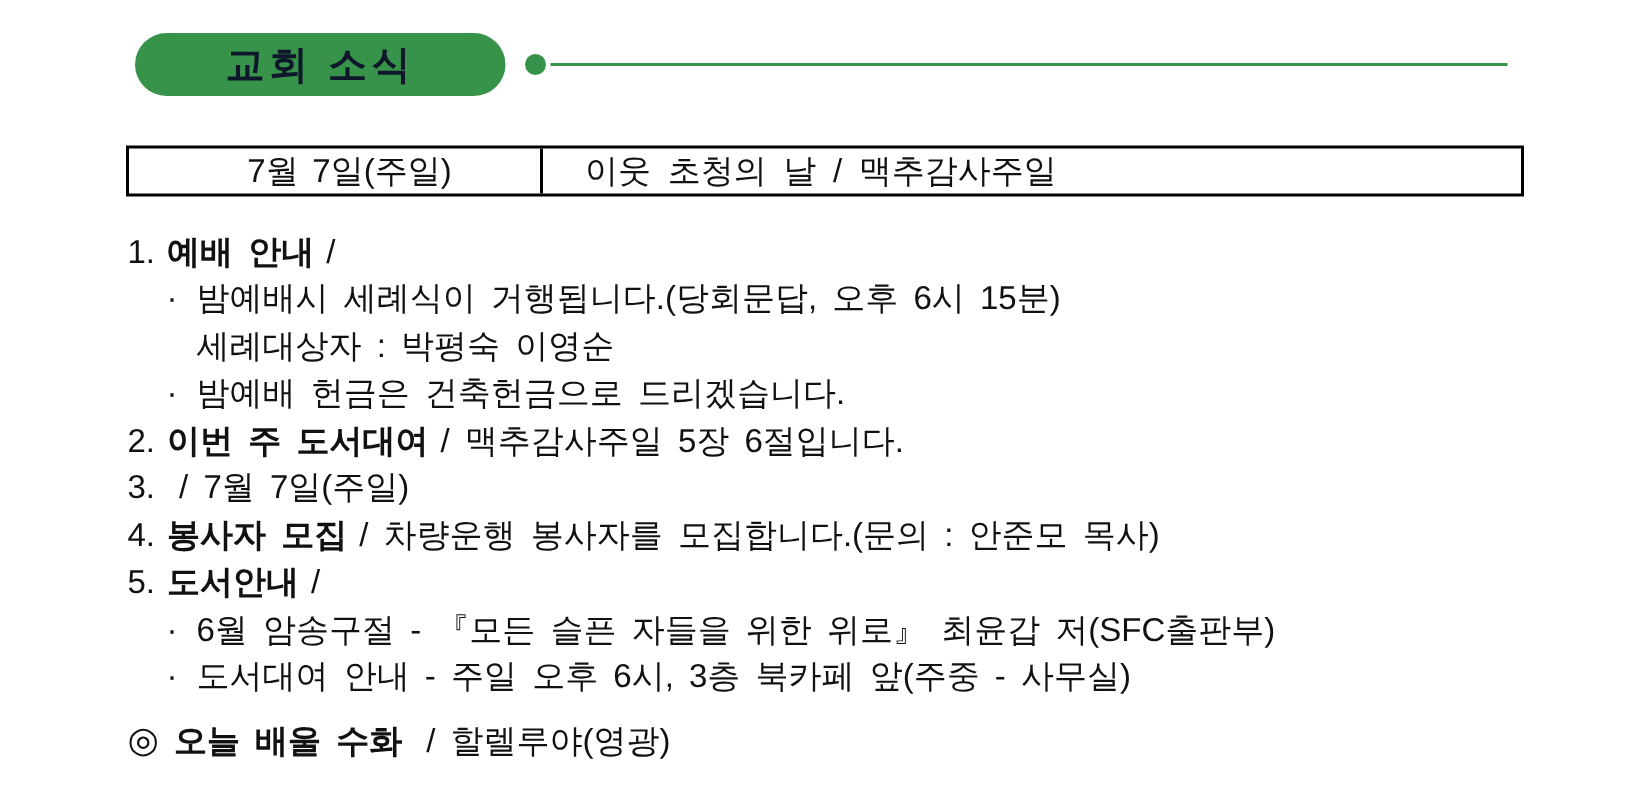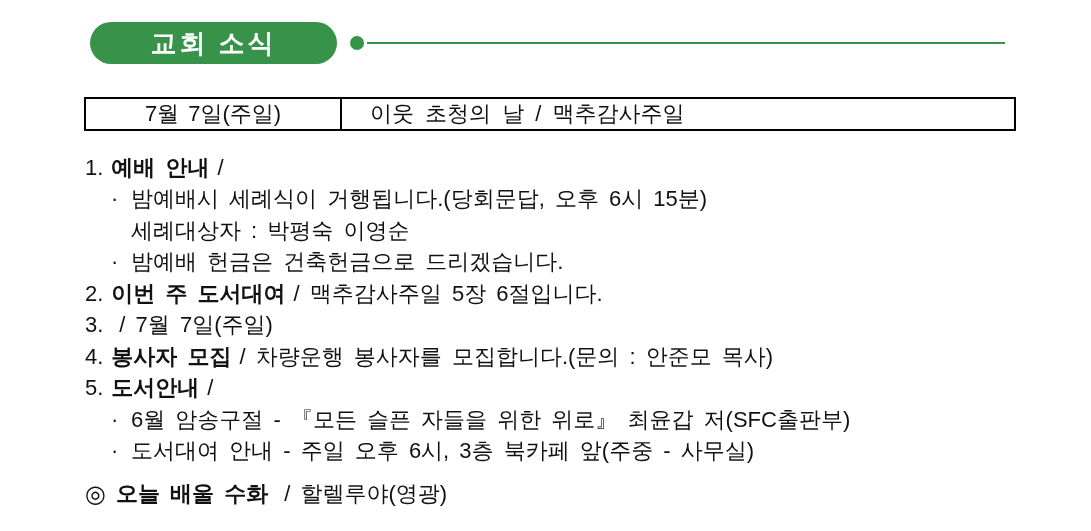--- a/index.html
+++ b/index.html
@@ -14,40 +14,41 @@
   
   .badge-row{
     position:absolute;left:90px;top:22px;
     display:flex;align-items:center;
   }
   .badge{
     width:247px;height:42px;
     background:var(--accent,#38934a);
     border-radius:21px;
     display:flex;align-items:center;justify-content:center;
-    color:#ffffff;font-size:26px;font-weight:bold;
+    color:#0f172a;font-size:26px;font-weight:bold;
     letter-spacing:3px;
   }
   .accent-dot{
     width:14px;height:14px;border-radius:50%;
     background:var(--accent,#38934a);
     margin-left:13px;
   }
   .accent-line{
     width:638px;height:2px;
     background:var(--accent,#38934a);
     margin-left:3px;
   }
   
   .schedule{
     position:absolute;left:84px;top:97px;
     width:932px;height:34px;
     border:2px solid #000;
     display:flex;box-sizing:border-box;
     font-size:22px;
+    padding-left:20px;
   }
   .schedule .cell-date{
     width:256px;box-sizing:border-box;
     border-right:2px solid #000;
     display:flex;align-items:center;justify-content:center;
     word-spacing:3px;
   }
   .schedule .cell-event{
     flex:1;display:flex;align-items:center;
     padding-left:28px;word-spacing:5px;

